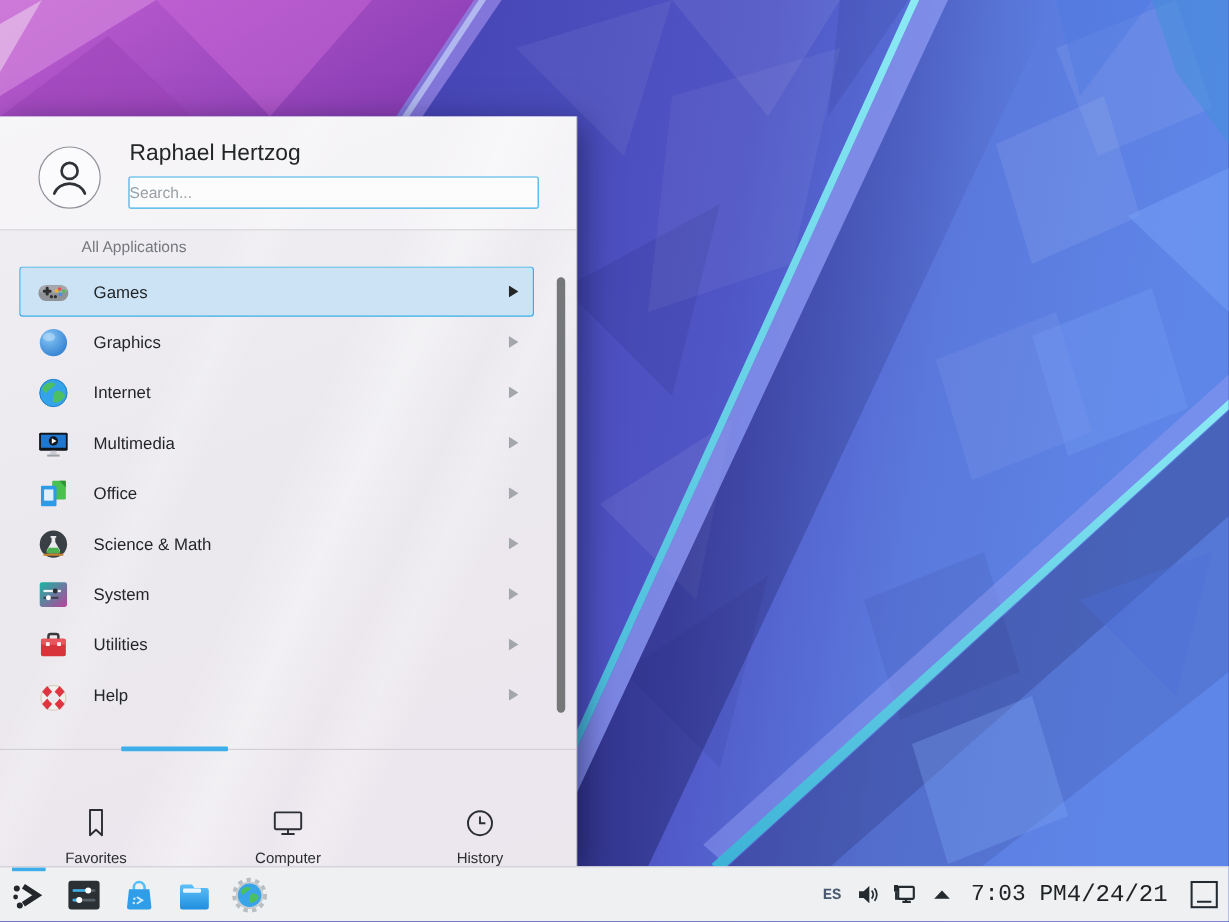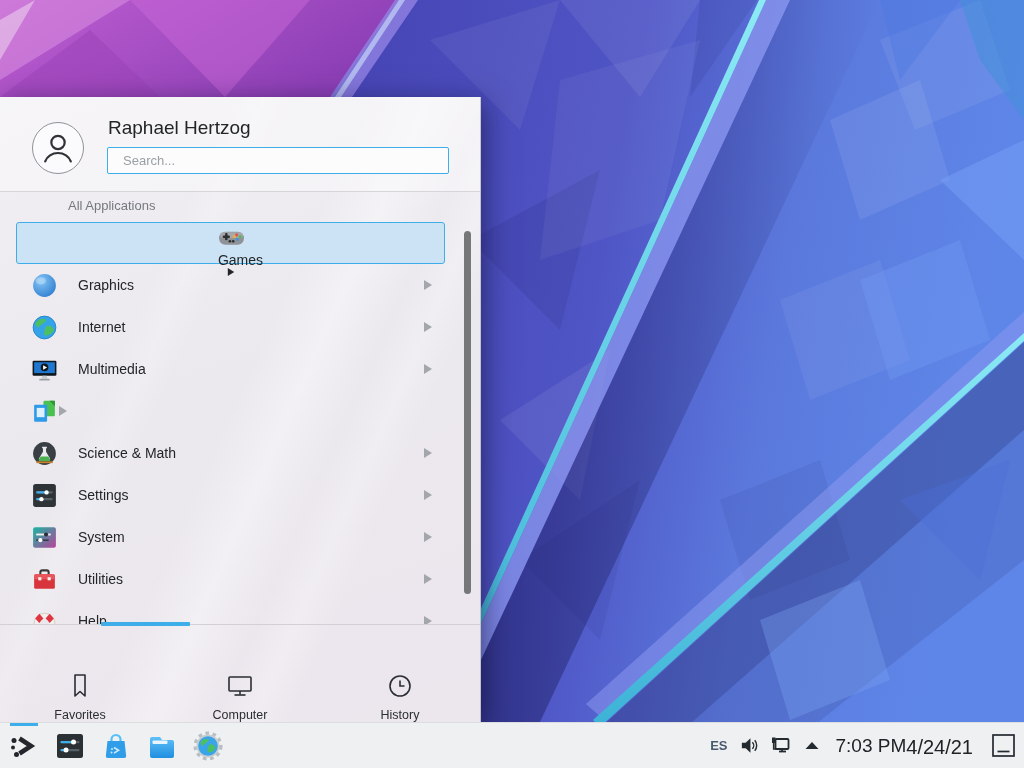--- a/index.html
+++ b/index.html
@@ -24,47 +24,47 @@
   .kickoff .streak.s2 { left:330px; opacity:.45; width:70px; }
   .kickoff .streak.s3 { left:70px; opacity:.35; width:60px; }
 
   .ko-header { position:absolute; left:0; top:0; width:100%; height:95px;
     background:rgba(255,255,255,.38); border-bottom:1px solid #d7d5d9; }
   .avatar { position:absolute; left:32px; top:25px; width:52px; height:52px; border-radius:50%;
     border:1px solid #90939a; background:rgba(252,252,253,.75); display:flex; align-items:center; justify-content:center; }
   .user-name { position:absolute; left:108px; top:20px; font-size:19px; color:#232627; }
   .search-box { position:absolute; left:107px; top:50px; width:342px; height:27px;
     border:1px solid #3daee9; border-radius:2px; background:#fcfcfc; font-size:13px; color:#a16207;
-    padding:0 15px; outline:none; font-family:"Liberation Sans", sans-serif; }
+    padding:0 0; outline:none; font-family:"Liberation Sans", sans-serif; }
   .search-box::placeholder { color:#9aa0a5; }
 
   .section-label { position:absolute; left:20px; top:101px; font-size:13px; color:#75797d;margin-left:48px; }
 
   .cat-list { position:absolute; left:16px; top:125px; width:429px; height:402px; overflow:hidden; }
   .cat-row { height:42px; display:flex; align-items:center; padding:0 12px 0 13px; position:relative;
     border:1px solid transparent; border-radius:3px; cursor:default; }
-  .cat-row.selected { background:#cbe3f5; border-color:#3daee9;flex-direction:column; }
+  .cat-row.selected { background:#cbe3f5; border-color:#3daee9; }
   .cat-icon { width:29px; height:29px; flex:0 0 29px; display:flex; align-items:center; justify-content:center; }
   .cat-label { margin-left:19px; font-size:14px; color:#232627; flex:1; }
   .cat-arrow { width:8px; height:10px; flex:0 0 8px; }
 
   .ko-scrollbar { position:absolute; left:464px; top:134px; width:7px; height:363px;
     background:#757779; border-radius:4px; }
 
   .tab-sep { position:absolute; left:0; top:527px; width:100%; height:1px; background:#d2d0d4; }
   .tab-indicator { position:absolute; left:101px; top:525px; width:89px; height:4px; background:#3daee9; border-radius:1px; }
 
   .tabbar { position:absolute; left:0; top:531px; width:100%; height:94px; display:flex; }
   .tab { flex:1 1 0; display:flex; flex-direction:column; align-items:center; justify-content:flex-end; gap:7px; cursor:default; }
   .tab-icon { width:30px; height:30px; }
   .tab-label { font-size:12.5px; color:#2b2e31; }
 
   
   .taskbar { position:absolute; left:0; top:722px; width:1024px; height:46px;
-    background:#eff0f1; border-top:1px solid #dcdddf; display:flex; align-items:center; }
+    background:#eff0f1; border-top:1px solid #dcdddf; display:flex; align-items:center;font-family:Liberation Mono, monospace; }
   .task-left { display:flex; align-items:center; gap:14px; padding-left:8px; }
   .task-btn { width:32px; height:32px; position:relative; display:flex; align-items:center; justify-content:center; }
   .task-btn .active-line { position:absolute; top:-7px; left:2px; width:28px; height:3px; background:#3daee9; }
   .task-right { margin-left:auto; display:flex; align-items:center; gap:9px; padding-right:7px; }
   .kbd-layout { font-size:13px; font-weight:bold; color:#49596f; padding:0 2px; }
   .tray-icon { width:22px; height:22px; display:flex; align-items:center; justify-content:center; }
   .clock { display:flex; flex-direction:row; align-items:center; line-height:1; margin:0 4px; }
   .clock-time { font-size:19px; color:#202326; }
   .clock-date { font-size:20px; color:#202326; margin-top:2px; }
   .show-desktop { width:27px; height:27px; margin-left:4px; }
@@ -230,57 +230,41 @@
 
       <div class="cat-row">
         <span class="cat-icon">
           <svg viewBox="0 0 28 28" width="29" height="29">
             <rect x="13" y="3.5" width="11" height="15" rx="1" fill="#49c04f"></rect>
             <polygon points="24,3.5 24,9 18.8,3.5" fill="#2e9437"></polygon>
             <rect x="4" y="7.5" width="12.5" height="16.5" rx="1" fill="#2d9be8"></rect>
             <rect x="6.5" y="10.5" width="7.5" height="9" fill="#ffffff" opacity="0.85"></rect>
           </svg>
           </span>
+        <span class="cat-label">Office</span>
         <svg class="cat-arrow" viewBox="0 0 8 10">
             <polygon points="0,0 8,5 0,10" fill="#a3a7ab"></polygon>
           </svg>
       </div>
 
       <div class="cat-row">
         <span class="cat-icon">
           <svg viewBox="0 0 28 28" width="29" height="29">
             <circle cx="14" cy="14" r="11" fill="#3a3f45"></circle>
             <path d="M11.7 7.5 h4.6 v1.4 h-0.8 v3.4 l3.7 6.4 a1.7 1.7 0 0 1 -1.5 2.5 h-7.4 a1.7 1.7 0 0 1 -1.5 -2.5 l3.7 -6.4 v-3.4 h-0.8 Z" fill="#e8eaec"></path>
             <path d="M10.3 16.8 h7.4 l1.7 3 a1 1 0 0 1 -0.9 1.4 h-9 a1 1 0 0 1 -0.9 -1.4 Z" fill="#4caf50"></path>
             <rect x="6" y="21.6" width="16" height="1.7" fill="#c8842a"></rect>
           </svg>
           </span>
         <span class="cat-label">Science &amp; Math</span>
         <svg class="cat-arrow" viewBox="0 0 8 10">
             <polygon points="0,0 8,5 0,10" fill="#a3a7ab"></polygon>
           </svg>
       </div>
 
-      <div class="cat-row">
-        <span class="cat-icon">
-          <svg viewBox="0 0 28 28" width="29" height="29">
-            <rect x="3" y="3" width="22" height="22" rx="2.5" fill="#2e3338"></rect>
-            <rect x="6" y="10" width="16" height="2" rx="1" fill="#566067"></rect>
-            <rect x="6" y="10" width="10" height="2" rx="1" fill="#3daee9"></rect>
-            <circle cx="16" cy="11" r="2.1" fill="#ffffff"></circle>
-            <rect x="6" y="16.5" width="16" height="2" rx="1" fill="#566067"></rect>
-            <rect x="6" y="16.5" width="5" height="2" rx="1" fill="#3daee9"></rect>
-            <circle cx="11" cy="17.5" r="2.1" fill="#ffffff"></circle>
-          </svg>
-          </span>
-        <span class="cat-label">Settings</span>
-        <svg class="cat-arrow" viewBox="0 0 8 10">
-            <polygon points="0,0 8,5 0,10" fill="#a3a7ab"></polygon>
-          </svg>
-      </div>
 
       <div class="cat-row">
         <span class="cat-icon">
           <svg viewBox="0 0 28 28" width="29" height="29">
             <defs>
                 <linearGradient id="sysG" x1="0" y1="0" x2="1" y2="1">
               <stop offset="0" stop-color="#18b5a2"></stop>
                   <stop offset="1" stop-color="#b8439a"></stop>
                 </linearGradient>
               </defs>

